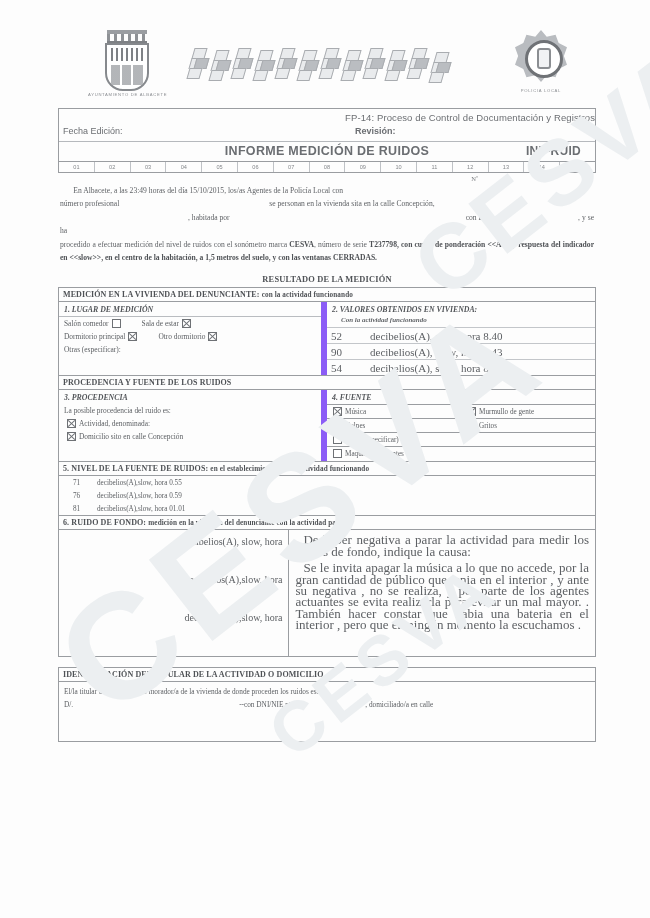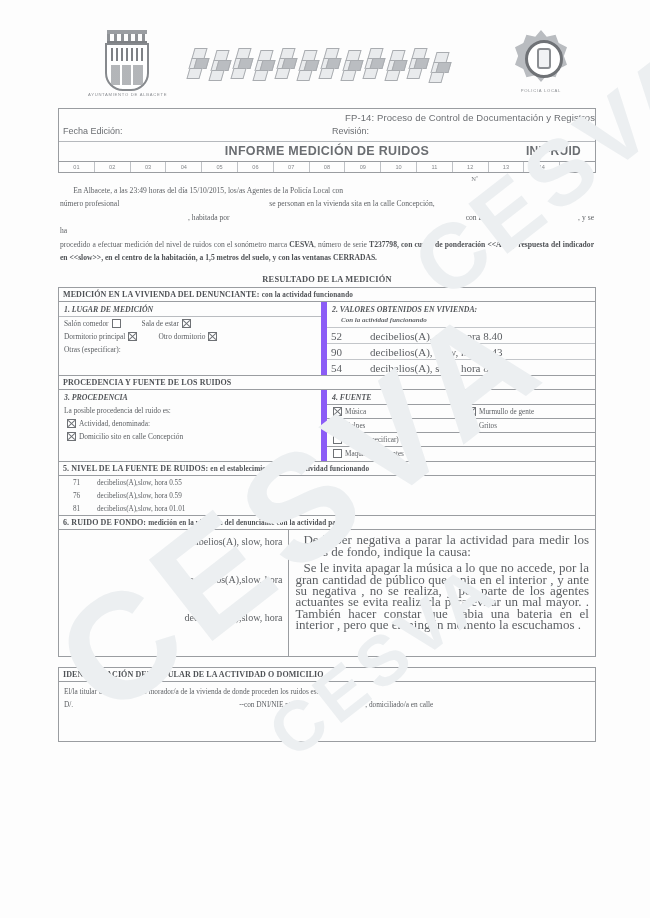--- a/index.html
+++ b/index.html
@@ -177,21 +177,21 @@
     letter-spacing: .1px;
   }
   .fh-row2 {
     font-size: 9px;
     padding: 1px 0 3px 4px;
     position: relative;
     height: 12px;
   }
   .fh-rev {
     position: absolute;
-    left: 273px; top: 1px;
+    left: 296px; top: 1px; font-weight: bold;
   }
   .fh-row3 {
     position: relative;
     text-align: center;
     font-weight: bold;
     font-size: 12.5px;
     letter-spacing: .3px;
     padding: 2px 0 3px;
     border-top: 1px solid #b6b9bd;
   }

